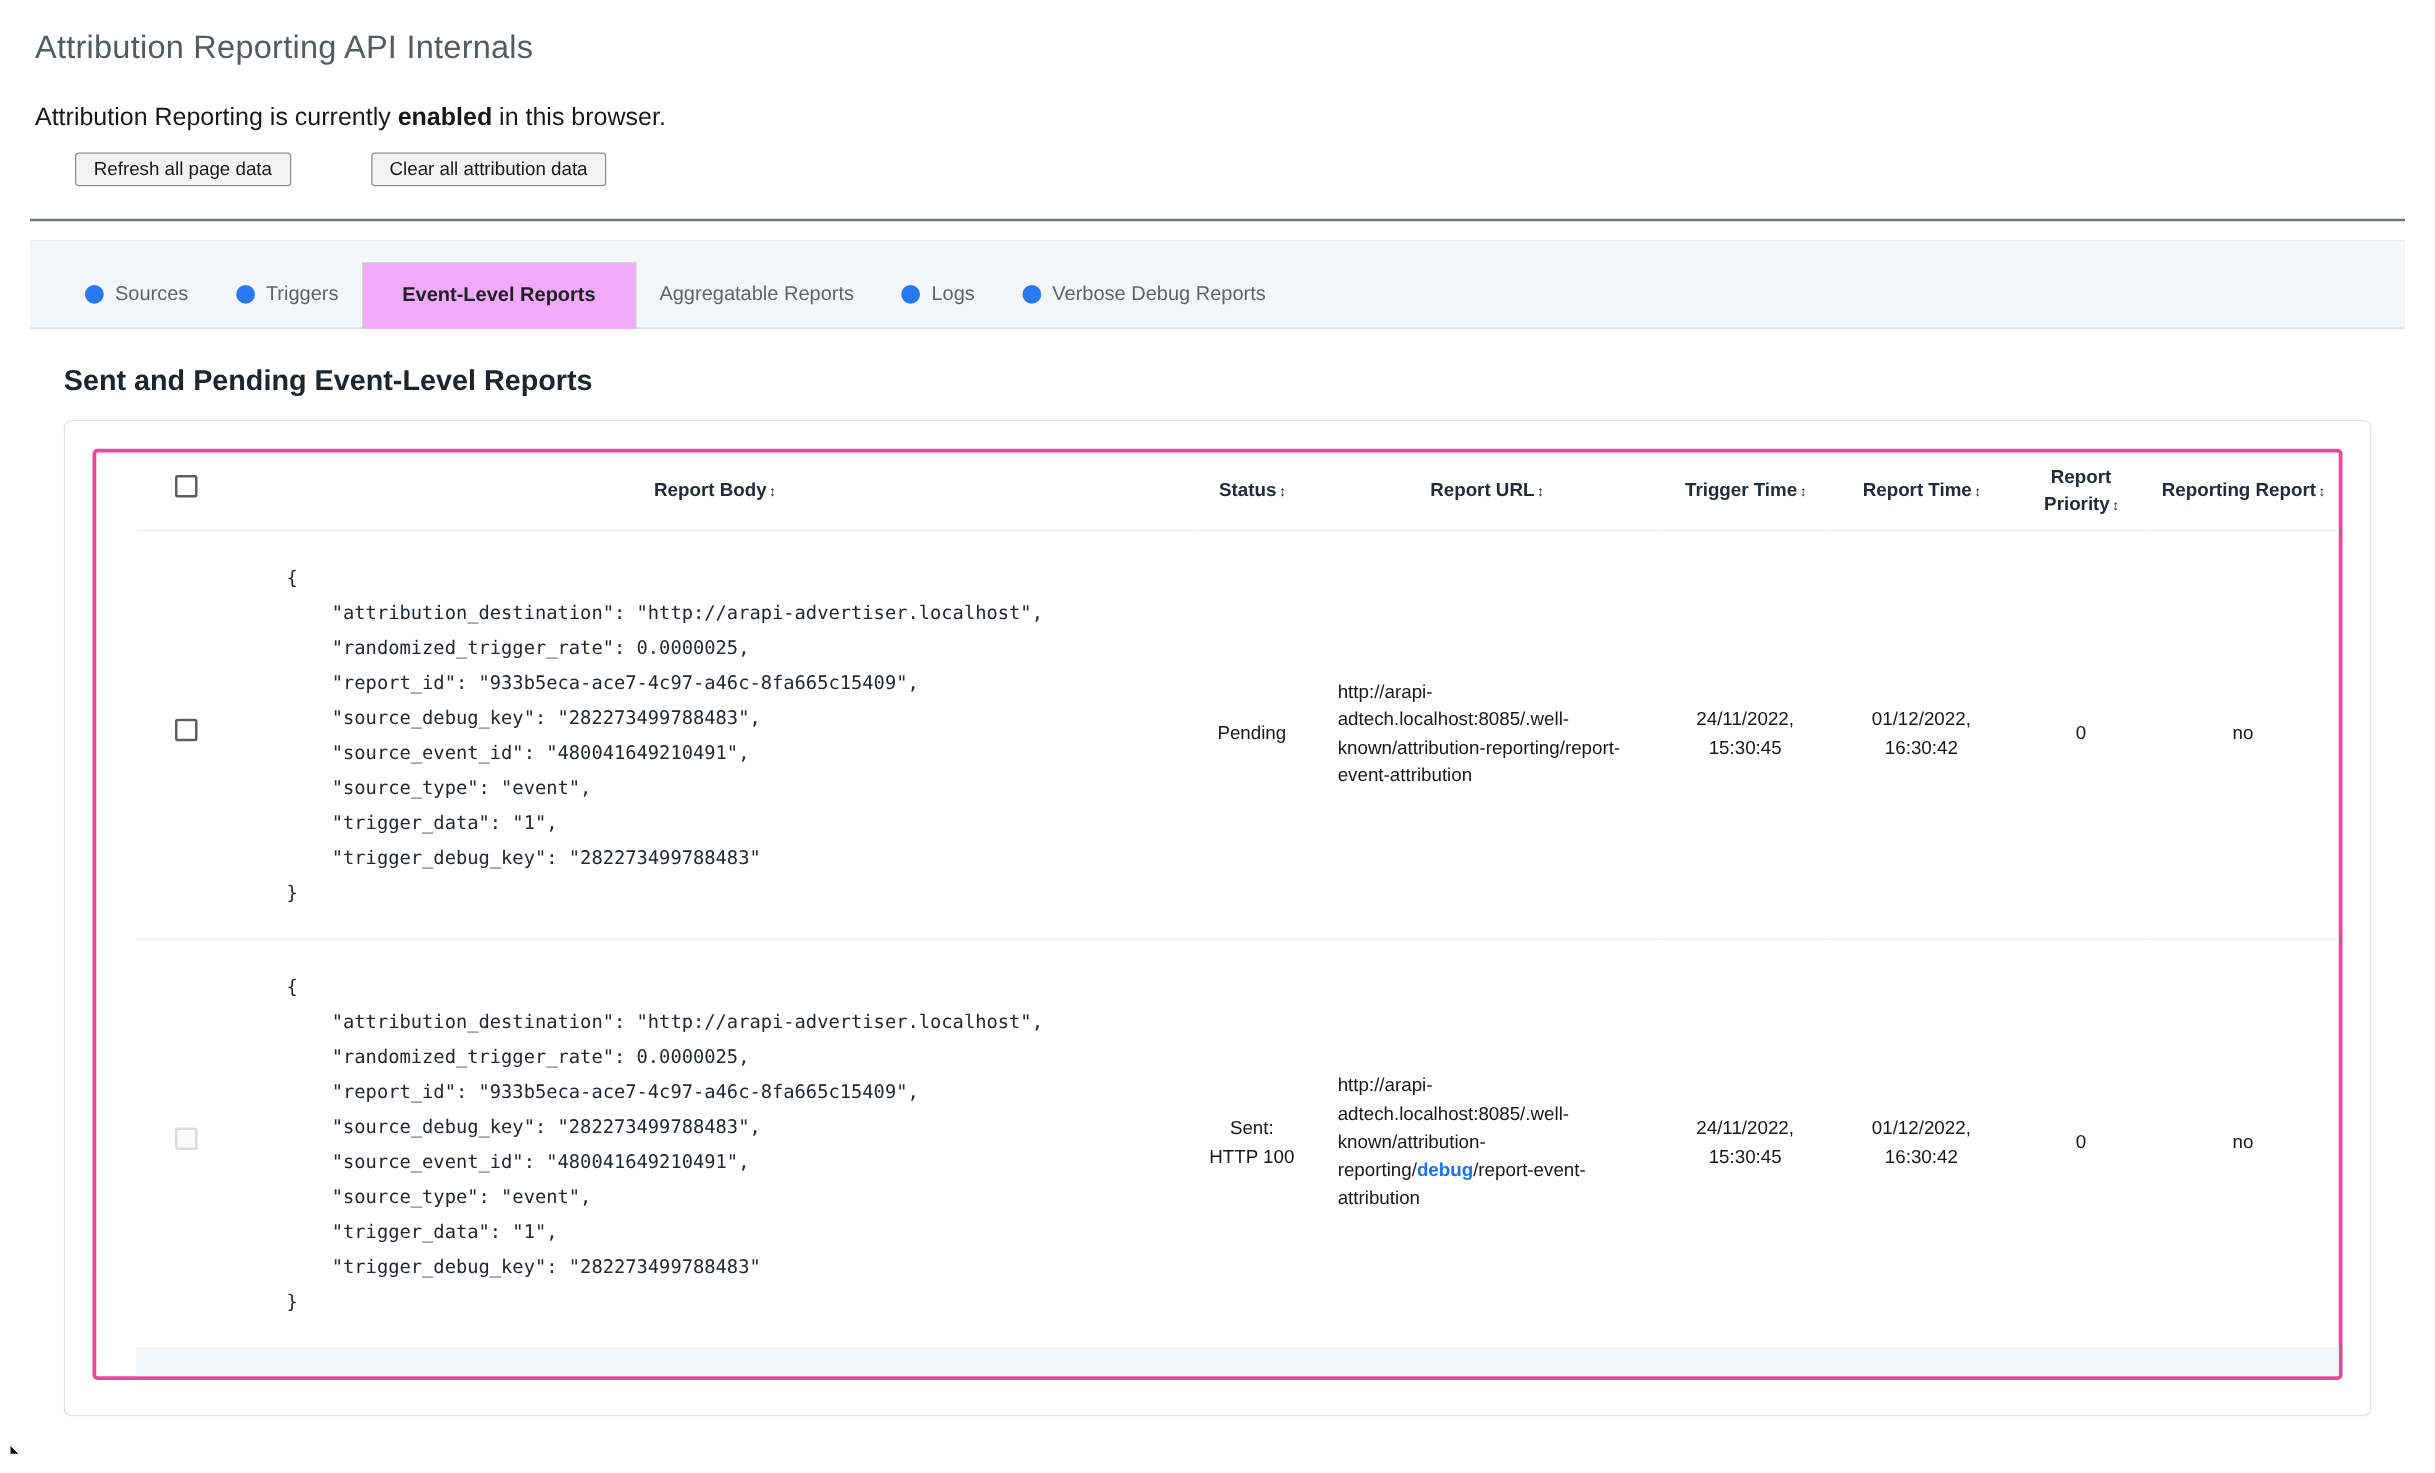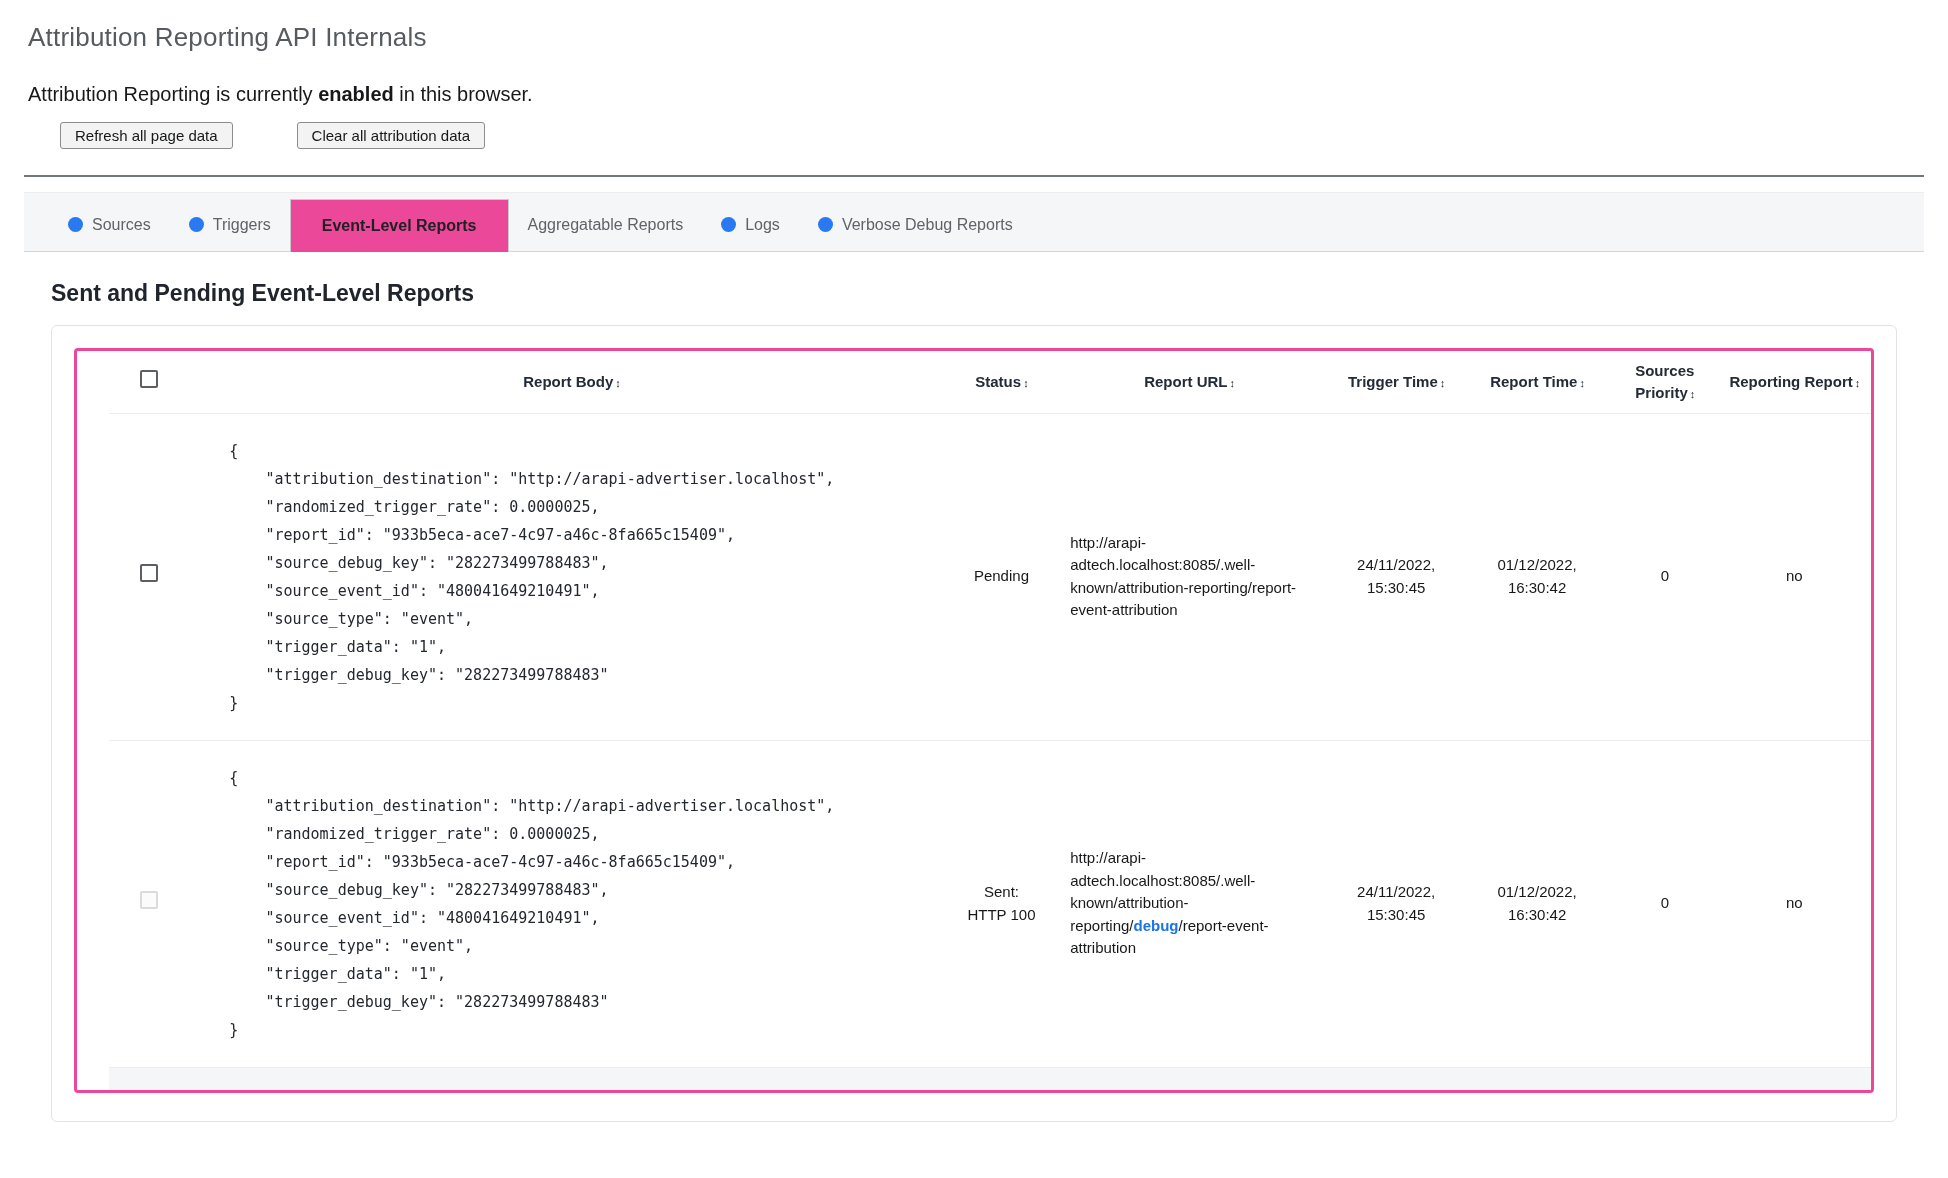--- a/index.html
+++ b/index.html
@@ -27,38 +27,38 @@
     padding:4px 14px; cursor:pointer;margin-left:36px;
   }
   hr.page-divider {
     border:none; border-top:2px solid #72777c;
     margin:26px 0 0 0;
   }
 
   
   .tabstrip {
     margin-top:15px;
-    height:60px;
+    height:71px;
     background:#f5f6f7;
     border-top:1px solid #ededee;
     border-bottom:1px solid #d4d5d7;
     display:flex; align-items:flex-end;
     padding-left:25px;
   }
   .tab {
     height:53px; display:flex; align-items:center;
     padding:0 19px; font-size:16px; color:#5f6368;
     cursor:pointer; white-space:nowrap;
   }
   .tab .dot {
     width:15px; height:15px; border-radius:50%;
     background:#2979f2; margin-right:9px; flex:0 0 auto;
   }
   .tab.active {
-    background:#ec4899;
+    background:#f0abfc;
     border:1px solid #c8cacc; border-bottom:none;
     margin-bottom:-1px; position:relative;
     font-weight:bold; color:#202124; padding:0 31px;
   }
 
   
   h2.section-heading {
     font-size:23px; font-weight:bold; color:#20242c;
     margin:28px 0 18px 27px;
   }
@@ -181,21 +181,21 @@
           <col style="width:8.7%">
       </colgroup>
       <thead>
         <tr>
           <th class="check-col"><span class="cb"></span></th>
           <th><span>Report Body</span><span class="sort-icon">↕</span></th>
           <th><span>Status</span><span class="sort-icon">↕</span></th>
           <th><span>Report URL</span><span class="sort-icon">↕</span></th>
           <th><span>Trigger Time</span><span class="sort-icon">↕</span></th>
           <th><span>Report Time</span><span class="sort-icon">↕</span></th>
-          <th><span>Sources Priority</span><span class="sort-icon">↕</span></th>
+          <th><span>Report Priority</span><span class="sort-icon">↕</span></th>
           <th><span>Reporting Report</span><span class="sort-icon">↕</span></th>
         </tr>
       </thead>
       <tbody>
         <tr>
           <td><span class="cb"></span></td>
           <td class="body-cell">
               <pre>{
     "attribution_destination": "http://arapi-advertiser.localhost",
     "randomized_trigger_rate": 0.0000025,

